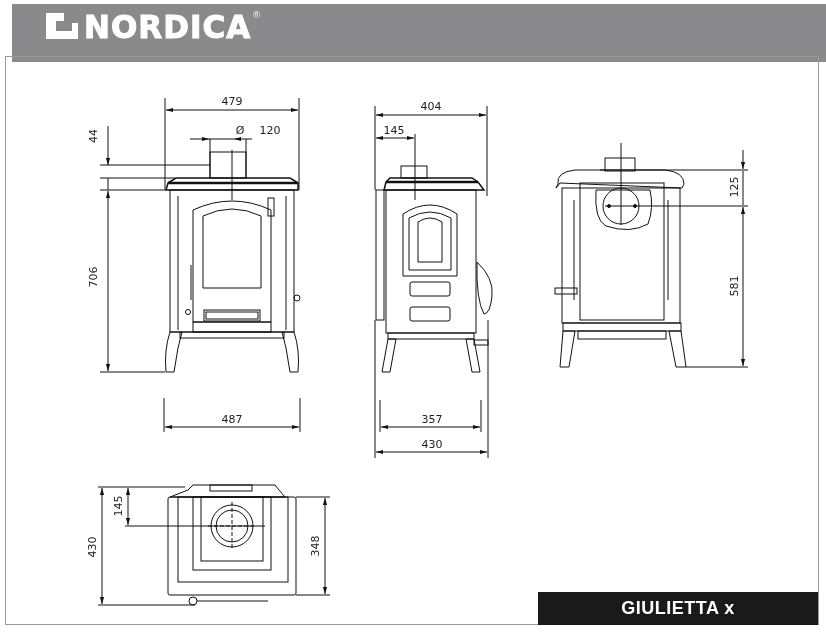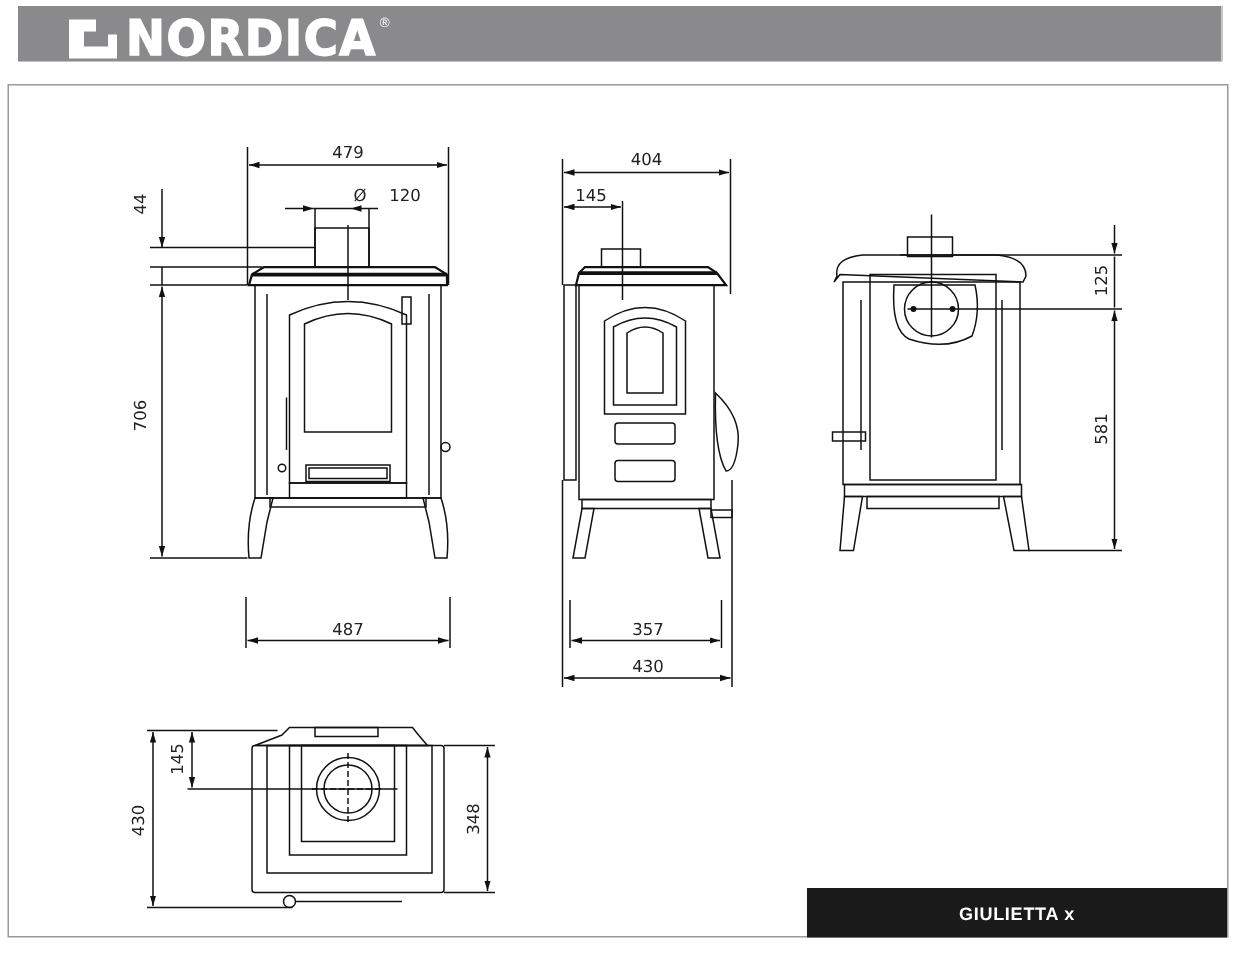--- a/index.html
+++ b/index.html
@@ -1,25 +1,25 @@
 <!DOCTYPE html>
 <html><head>
 <meta charset="utf-8">
 <style>
   html, body { margin: 0; padding: 0; background: #ffffff; }
   body { width: 826px; height: 639px; position: relative; overflow: hidden; font-family: "Liberation Sans", sans-serif; }
-  .header-bar { position: absolute; left: 12px; top: 4px; width: 802px; height: 37px; background: #8a8a8c; border-right: 1px solid #c8c8c8; }
+  .header-bar { position: absolute; left: 12px; top: 4px; width: 802px; height: 58px; background: #8a8a8c; border-right: 1px solid #c8c8c8; padding-left: 12px; }
   .logo { position: absolute; left: 32px; top: 6px; height: 32px; display: flex; align-items: center; }
   .logo-text { color: #ffffff; font-family: "DejaVu Sans", sans-serif; font-weight: bold; font-size: 31px; letter-spacing: 1px; line-height: 32px; -webkit-text-stroke: 1px #ffffff; transform: scaleY(1.05); }
   .logo-reg { color: #ffffff; font-size: 9px; position: relative; top: -11px; margin-left: 2px; }
   .frame { position: absolute; left: 5px; top: 56px; width: 814px; height: 569px; border: 1px solid #9a9a9a; box-sizing: border-box; }
   svg.drawing { position: absolute; left: 0; top: 0; }
   .dim { font-family: "DejaVu Sans", sans-serif; font-size: 11px; fill: #222; }
   .title-box { position: absolute; left: 538px; top: 592px; width: 280px; height: 33px; background: #1b1a1a; display: flex; align-items: center; justify-content: center; }
-  .title-text { color: #ffffff; font-family: "Liberation Sans", sans-serif; font-weight: bold; font-size: 12px; letter-spacing: 0.5px; }
+  .title-text { color: #ffffff; font-family: "Liberation Sans", sans-serif; font-weight: bold; font-size: 18px; letter-spacing: 0.5px; }
 </style>
 </head>
 <body>
 
 <div class="header-bar">
   <div class="logo">
     <svg width="36" height="30" viewBox="0 0 36 30" style="margin-right:4px">
       <path d="M2 2 L20 2 L20 10 L12 10 L12 20 L28 20 L28 12 L34 12 L34 28 L2 28 Z" fill="#ffffff"></path>
       <path d="M14 12 L26 12 L26 18 L14 18 Z" fill="#8a8a8c"></path>
     </svg>

